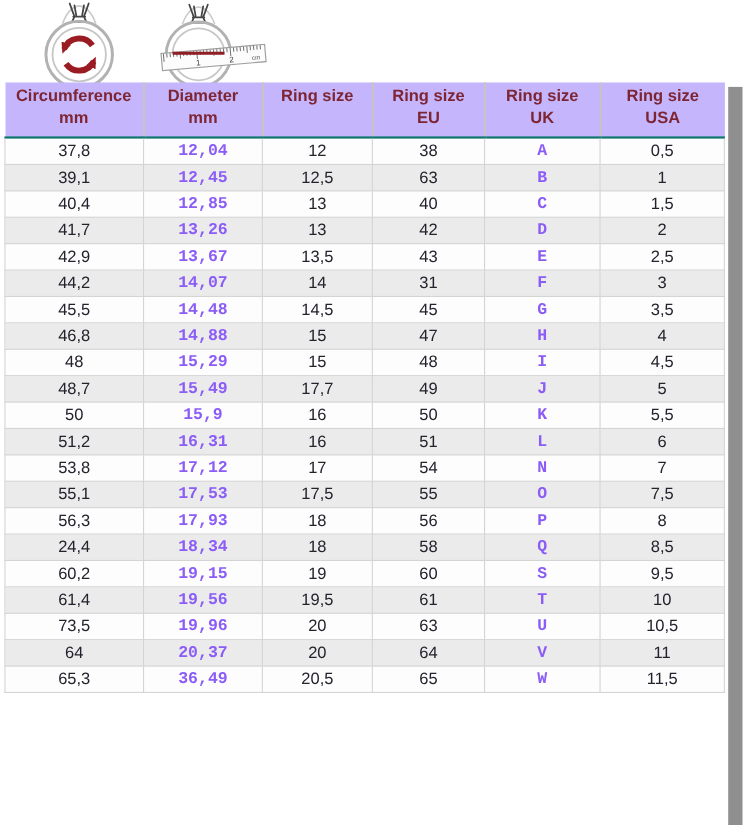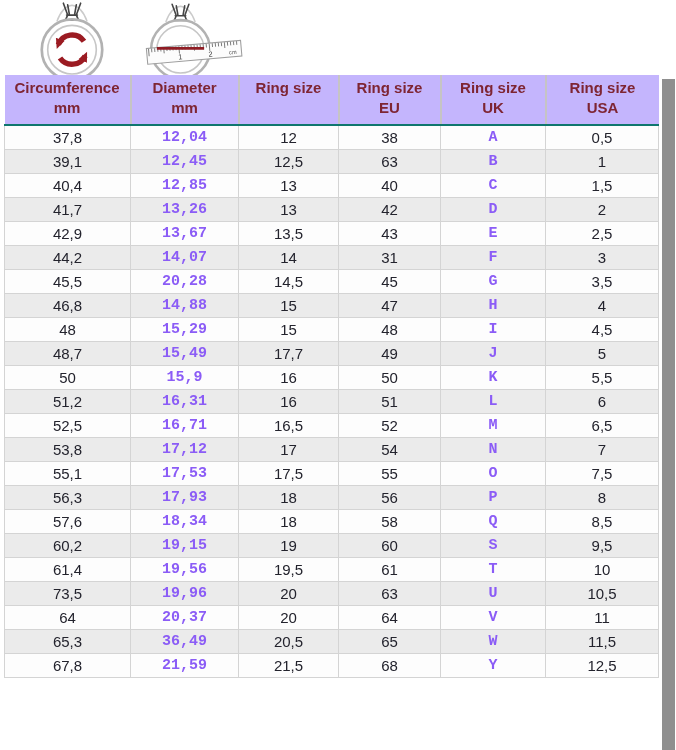--- a/index.html
+++ b/index.html
@@ -179,21 +179,21 @@
           <tr>
             <td class="col-0">44,2</td>
             <td class="col-1">14,07</td>
             <td class="col-2">14</td>
             <td class="col-3">31</td>
             <td class="col-4">F</td>
             <td class="col-5">3</td>
           </tr>
           <tr>
             <td class="col-0">45,5</td>
-            <td class="col-1">20,28</td>
+            <td class="col-1">14,48</td>
             <td class="col-2">14,5</td>
             <td class="col-3">45</td>
             <td class="col-4">G</td>
             <td class="col-5">3,5</td>
           </tr>
           <tr>
             <td class="col-0">46,8</td>
             <td class="col-1">14,88</td>
             <td class="col-2">15</td>
             <td class="col-3">47</td>
@@ -226,28 +226,20 @@
           </tr>
           <tr>
             <td class="col-0">51,2</td>
             <td class="col-1">16,31</td>
             <td class="col-2">16</td>
             <td class="col-3">51</td>
             <td class="col-4">L</td>
             <td class="col-5">6</td>
           </tr>
           <tr>
-            <td class="col-0">52,5</td>
-            <td class="col-1">16,71</td>
-            <td class="col-2">16,5</td>
-            <td class="col-3">52</td>
-            <td class="col-4">M</td>
-            <td class="col-5">6,5</td>
-          </tr>
-          <tr>
             <td class="col-0">53,8</td>
             <td class="col-1">17,12</td>
             <td class="col-2">17</td>
             <td class="col-3">54</td>
             <td class="col-4">N</td>
             <td class="col-5">7</td>
           </tr>
           <tr>
             <td class="col-0">55,1</td>
             <td class="col-1">17,53</td>
@@ -258,21 +250,21 @@
           </tr>
           <tr>
             <td class="col-0">56,3</td>
             <td class="col-1">17,93</td>
             <td class="col-2">18</td>
             <td class="col-3">56</td>
             <td class="col-4">P</td>
             <td class="col-5">8</td>
           </tr>
           <tr>
-            <td class="col-0">57,6</td>
+            <td class="col-0">24,4</td>
             <td class="col-1">18,34</td>
             <td class="col-2">18</td>
             <td class="col-3">58</td>
             <td class="col-4">Q</td>
             <td class="col-5">8,5</td>
           </tr>
           <tr>
             <td class="col-0">60,2</td>
             <td class="col-1">19,15</td>
             <td class="col-2">19</td>
@@ -305,26 +297,18 @@
             <td class="col-5">11</td>
           </tr>
           <tr>
             <td class="col-0">65,3</td>
             <td class="col-1">36,49</td>
             <td class="col-2">20,5</td>
             <td class="col-3">65</td>
             <td class="col-4">W</td>
             <td class="col-5">11,5</td>
           </tr>
-          <tr>
-            <td class="col-0">67,8</td>
-            <td class="col-1">21,59</td>
-            <td class="col-2">21,5</td>
-            <td class="col-3">68</td>
-            <td class="col-4">Y</td>
-            <td class="col-5">12,5</td>
-          </tr>
         </tbody>
     </table>
   </div>
 
   <div class="scroll-shadow"></div>
 </div>
 
 </body></html>

